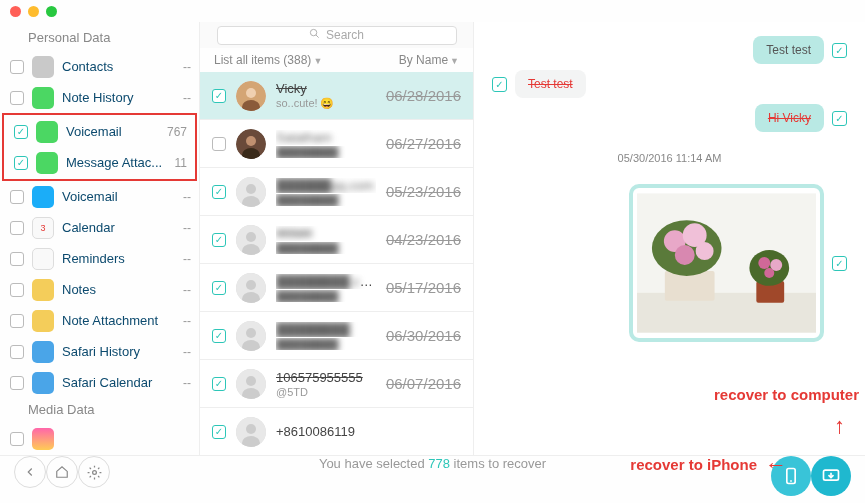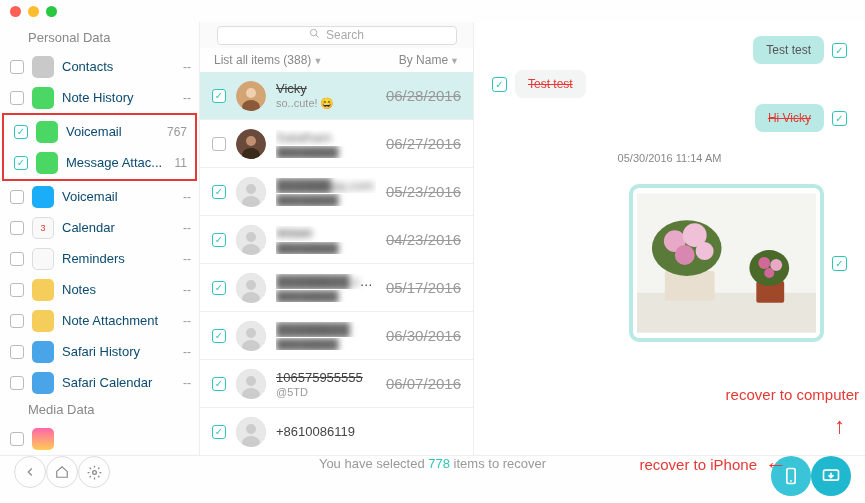--- a/index.html
+++ b/index.html
@@ -47,21 +47,21 @@
 .image-bubble{border:4px solid #b9e9e4;border-radius:10px;width:195px;height:158px;background:#fff;padding:4px;display:flex;align-items:center;justify-content:center}
 .flower-svg{width:100%;height:100%}
 .bottom{height:48px;border-top:1px solid #eee;display:flex;align-items:flex-start;padding:0 14px;gap:0;position:relative}
 .circ-btn{width:32px;height:32px;border:1px solid #ddd;border-radius:50%;display:flex;align-items:center;justify-content:center;color:#888;font-size:15px}
 .status{position:absolute;left:50%;transform:translateX(-50%);color:#999;font-size:13px}
 .status .num{color:#2dc6b8}
 .action-btn{width:40px;height:40px;border-radius:50%;display:flex;align-items:center;justify-content:center;color:#fff}
 .act-phone{background:#39c4d8}
 .act-comp{background:#1fb8cf}
 .spacer{flex:1}
-.ann{position:absolute;color:#e53935;font-size:15px;font-weight:400;pointer-events:none}
+.ann{position:absolute;color:#e53935;font-size:15px;font-weight:700;pointer-events:none}
 .ann-arrow{position:absolute;color:#e53935;font-size:22px;pointer-events:none}
 </style>
 </head>
 <body>
 
 <div class="titlebar">
   <div class="dot red"></div>
   <div class="dot yellow"></div>
   <div class="dot green"></div>
 </div>

